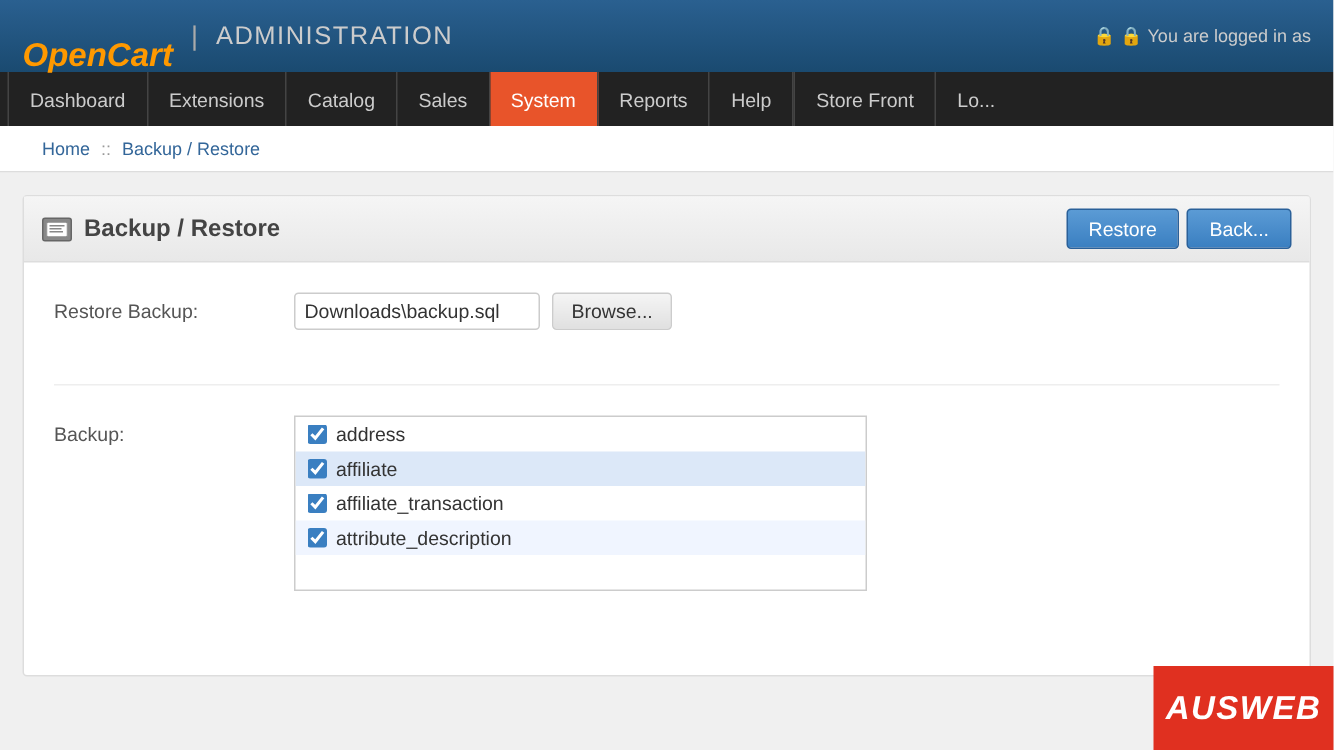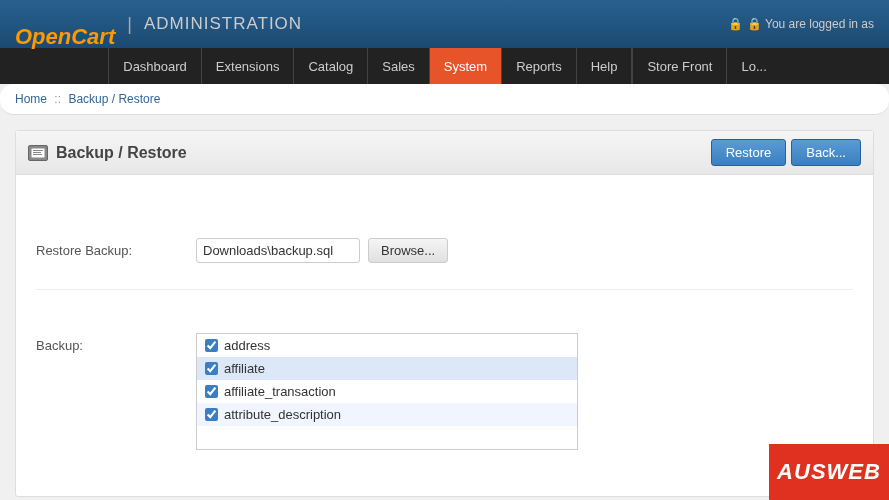--- a/index.html
+++ b/index.html
@@ -42,21 +42,21 @@
       font-size: 12px;
     }
 
     
     #navbar {
       background: #222;
       display: flex;
       align-items: center;
       height: 36px;
       padding: 0 5px;
-      justify-content: center;
+      justify-content: flex-start;
     }
     #navbar-left {
       display: flex;
       align-items: center;
     }
     #navbar-right {
       display: flex;
       align-items: center;
     }
     .nav-item {
@@ -83,24 +83,23 @@
       display: flex;
       align-items: center;
       cursor: pointer;
       font-size: 13px;
       border-left: 1px solid #444;
     }
 
     
     #breadcrumb {
       background: #fff;
-      padding: 8px 15px;
+      padding: 8px 28px;
       font-size: 12px;
       border-bottom: 1px solid #ddd;
-      border-radius: 14px;
     }
     #breadcrumb a { color: #369; text-decoration: none; }
     #breadcrumb span { color: #999; margin: 0 4px; }
 
     
     #content {
       padding: 15px;
     }
 
     
@@ -154,23 +153,22 @@
     }
 
     
     #panel-body {
       padding: 20px;
     }
     .form-row {
       display: flex;
       align-items: flex-start;
       margin-bottom: 20px;
-      padding-bottom: 26px;
+      padding-bottom: 36px;
       border-bottom: 1px solid #eee;
-      margin-top: 43px;
     }
     .form-label {
       width: 160px;
       padding-top: 5px;
       color: #555;
       font-size: 13px;
     }
     .form-control {
       flex: 1;
     }

